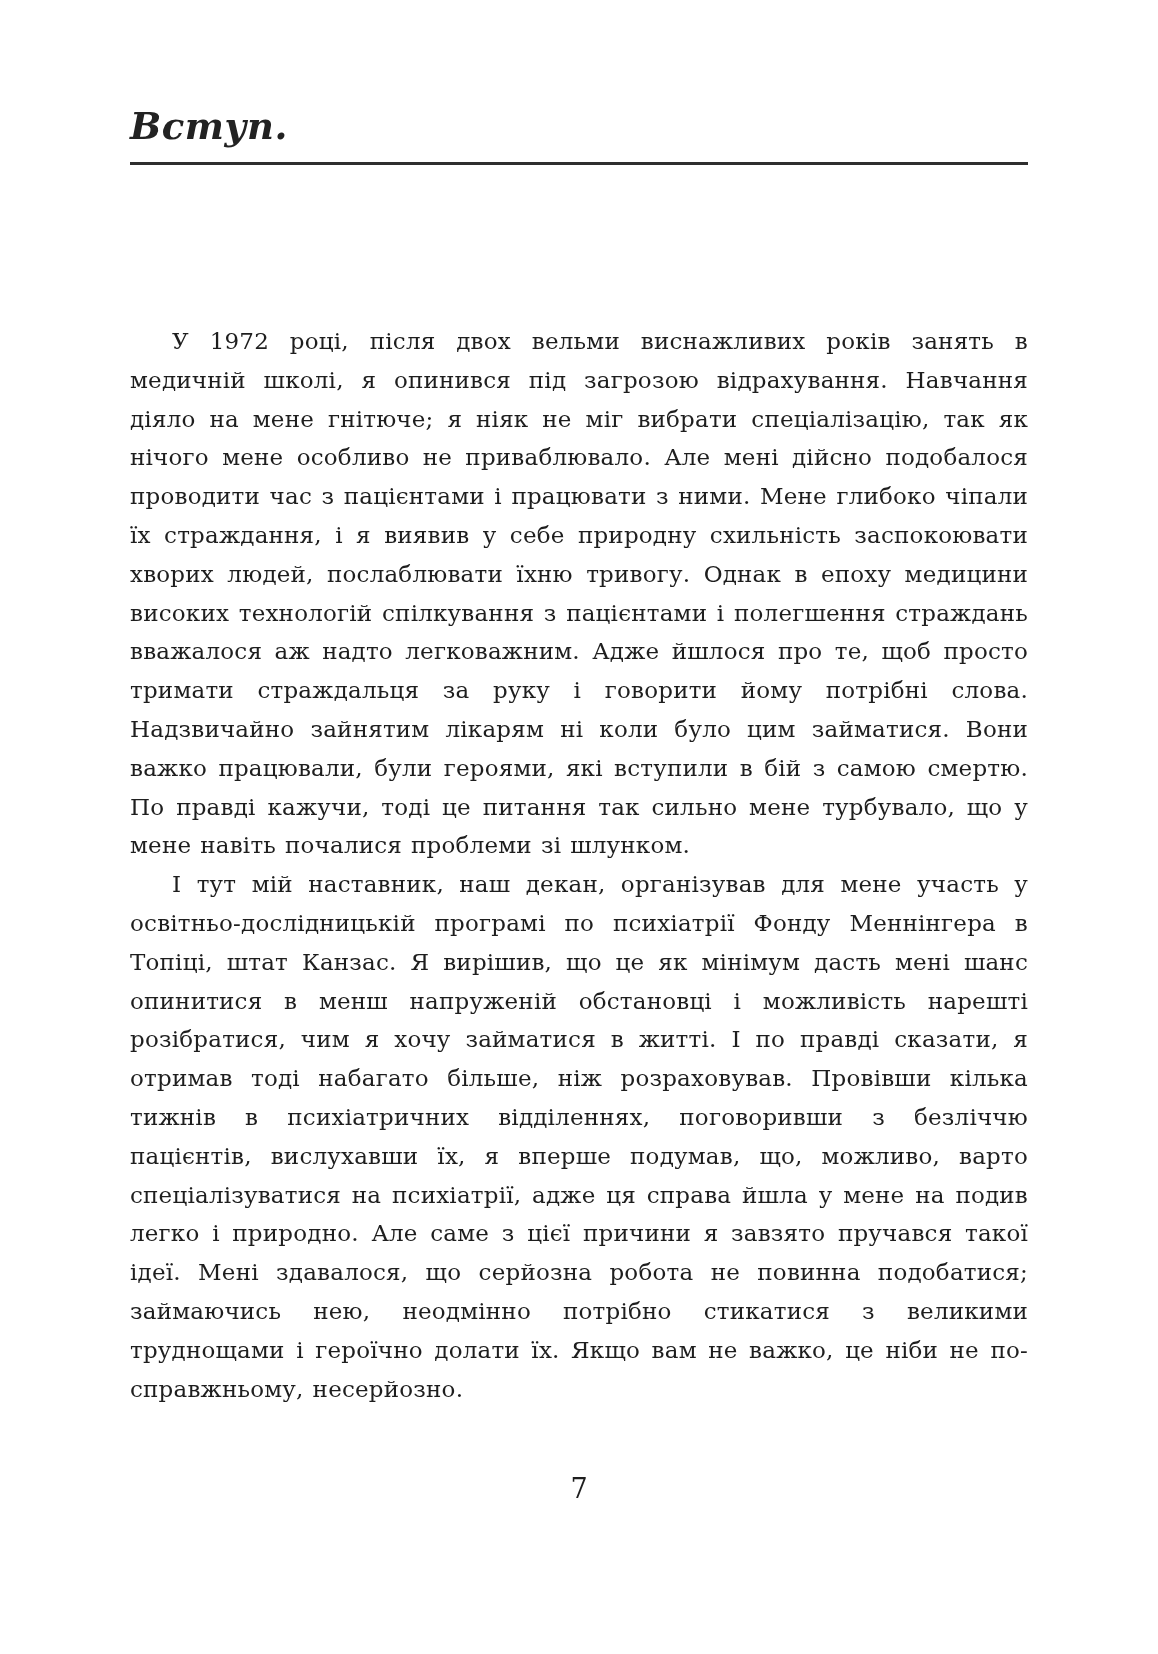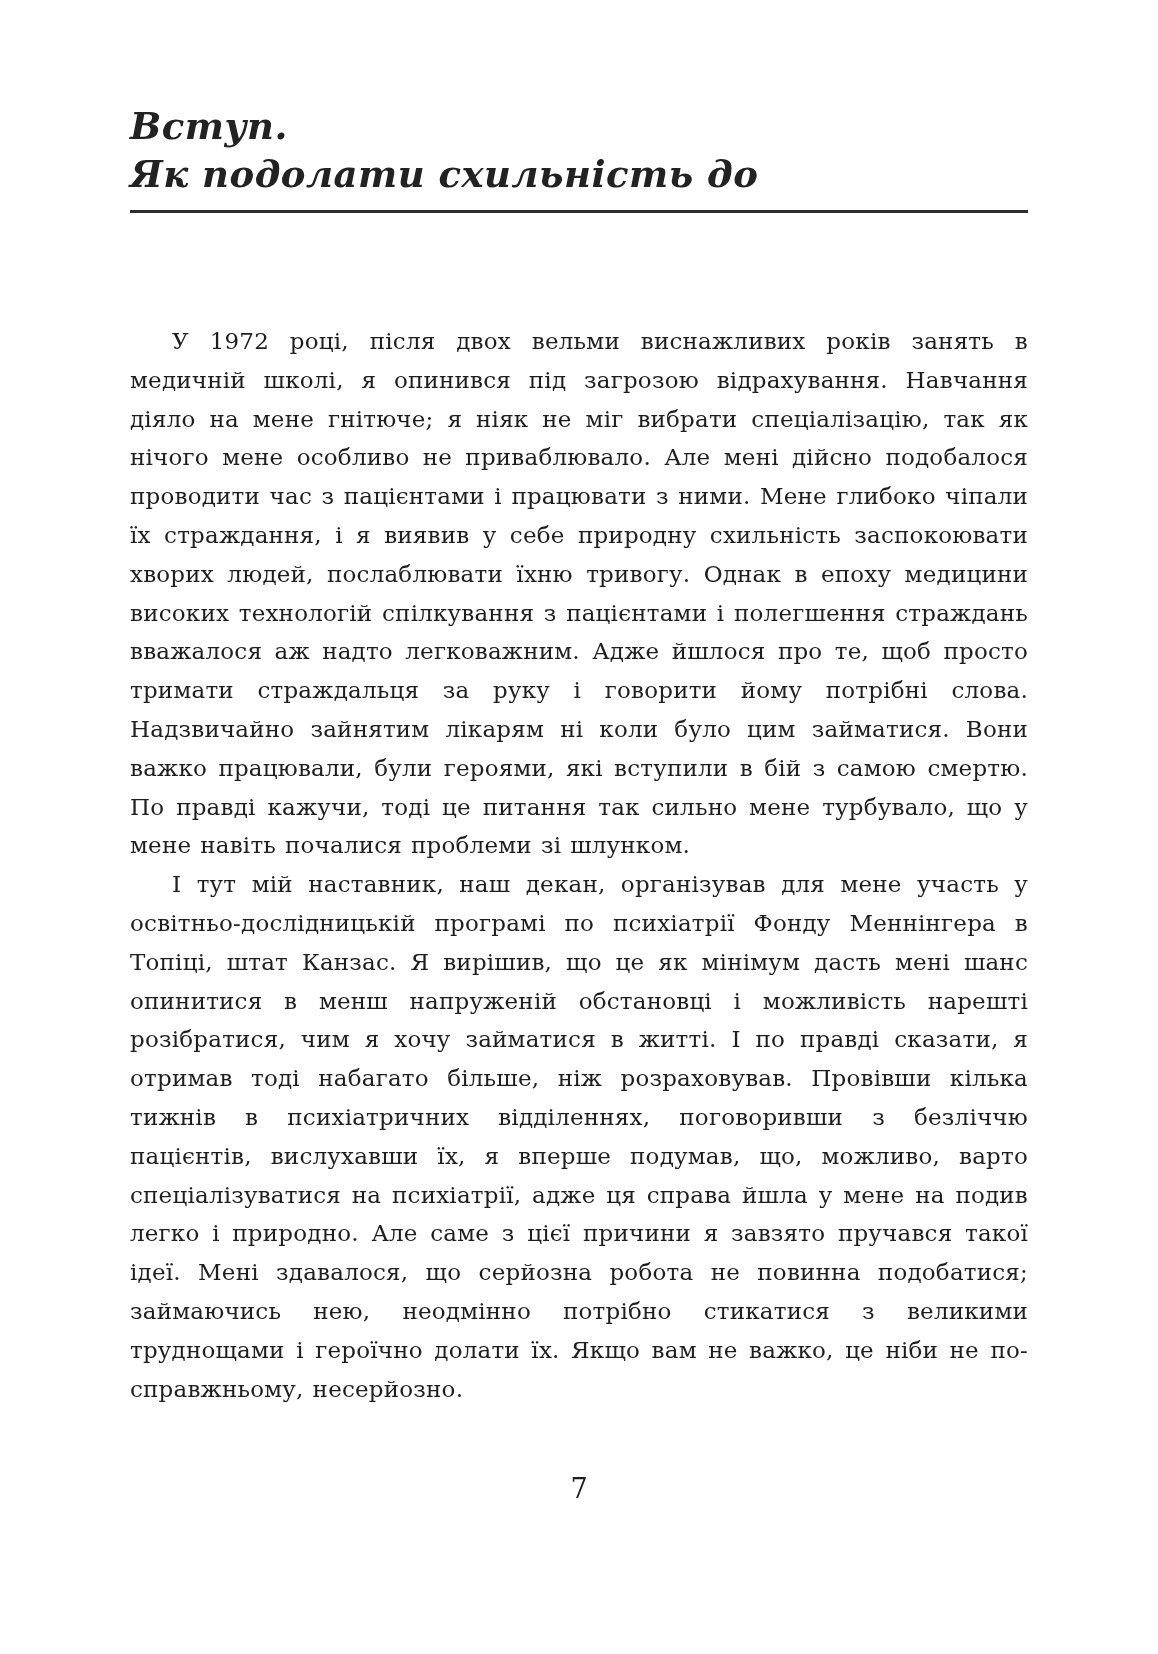--- a/index.html
+++ b/index.html
@@ -59,21 +59,20 @@
     color: #1e1e1e;
   }
 </style>
 </head>
 <body>
 
 <div class="page">
 
   <header class="chapter-header">
     <div class="title-line">Вступ.</div>
-    <div class="title-line">Як подолати схильність до</div>
     <div class="title-rule"></div>
   </header>
 
   <main class="body-text">
     <p>У 1972 році, після двох вельми виснажливих років занять в медичній школі, я опинився під загрозою відрахування. Навчання діяло на мене гнітюче; я ніяк не міг вибрати спеціалізацію, так як нічого мене особливо не приваблювало. Але мені дійсно подобалося проводити час з пацієнтами і працювати з ними. Мене глибоко чіпали їх страждання, і я виявив у себе природну схильність заспокоювати хворих людей, послаблювати їхню тривогу. Однак в епоху медицини високих технологій спілкування з пацієнтами і полегшення страждань вважалося аж надто легковажним. Адже йшлося про те, щоб просто тримати страждальця за руку і говорити йому потрібні слова. Надзвичайно зайнятим лікарям ні коли було цим займатися. Вони важко працювали, були героями, які вступили в бій з самою смертю. По правді кажучи, тоді це питання так сильно мене турбувало, що у мене навіть почалися проблеми зі шлунком.</p>
     <p>І тут мій наставник, наш декан, організував для мене участь у освітньо-дослідницькій програмі по психіатрії Фонду Меннінгера в Топіці, штат Канзас. Я вирішив, що це як мінімум дасть мені шанс опинитися в менш напруженій обстановці і можливість нарешті розібратися, чим я хочу займатися в житті. І по правді сказати, я отримав тоді набагато більше, ніж розраховував. Провівши кілька тижнів в психіатричних відділеннях, поговоривши з безліччю пацієнтів, вислухавши їх, я вперше подумав, що, можливо, варто спеціалізуватися на психіатрії, адже ця справа йшла у мене на подив легко і природно. Але саме з цієї причини я завзято пручався такої ідеї. Мені здавалося, що серйозна робота не повинна подобатися; займаючись нею, неодмінно потрібно стикатися з великими труднощами і героїчно долати їх. Якщо вам не важко, це ніби не по-справжньому, несерйозно.</p>
   </main>
 
   <footer class="page-footer">
     <span>7</span>

